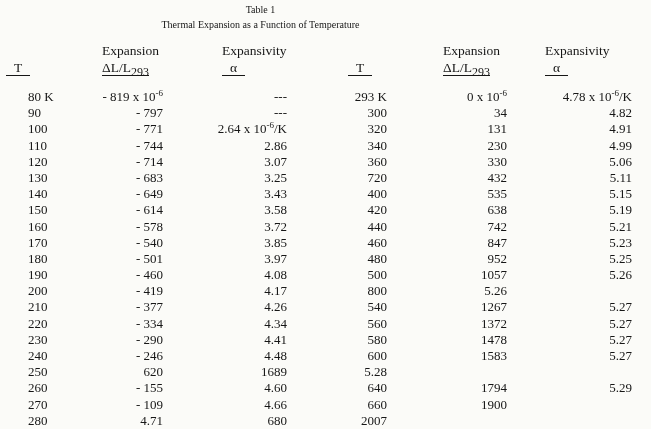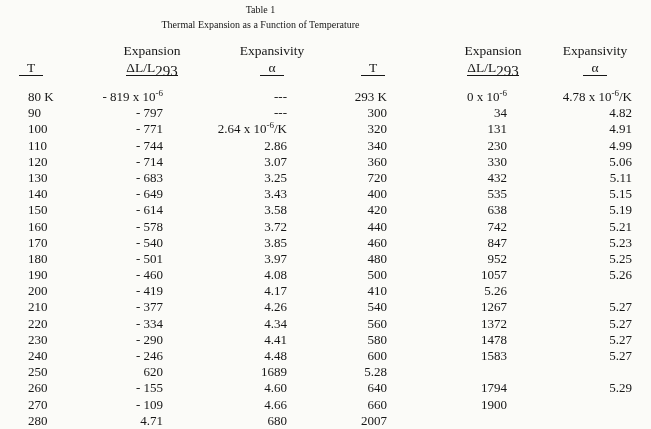--- a/index.html
+++ b/index.html
@@ -13,29 +13,29 @@
   }
   .title-block{
     position:absolute;top:2px;left:0;width:521px;
     text-align:center;line-height:15px;font-size:10px;
   }
   .title-block .t1{display:block;}
   .title-block .t2{display:block;}
   .hdr{
     position:absolute;
     font-size:13.5px;line-height:15px;
-    text-align:center;
+    text-align:left;
   }
   .hdr .ul{
     display:inline-block;
     border-bottom:1.2px solid #161616;
     line-height:14px;
   }
   .hdr .pad{padding:0 8px;}
-  sub{font-size:15px;line-height:0;}
+  sub{font-size:12px;line-height:0;}
   sup{font-size:9px;line-height:0;}
   .h-exp-l {top:43px;left:102px;width:100px;}
   .h-expv-l{top:43px;left:222px;width:100px;}
   .h-exp-r {top:43px;left:443px;width:100px;}
   .h-expv-r{top:43px;left:545px;width:100px;}
   .h-t-l {top:60px;left:6px;  width:50px;}
   .h-dl-l{top:60px;left:102px;width:100px;}
   .h-a-l {top:60px;left:222px;width:100px;}
   .h-t-r {top:60px;left:348px;width:50px;}
   .h-dl-r{top:60px;left:443px;width:100px;}
@@ -182,21 +182,21 @@
         <div class="cell c1">- 460</div>
         <div class="cell c2">4.08</div>
         <div class="cell c3">500</div>
         <div class="cell c4">1057</div>
         <div class="cell c5">5.26</div>
       </div>
       <div class="row">
         <div class="cell c0">200</div>
         <div class="cell c1">- 419</div>
         <div class="cell c2">4.17</div>
-        <div class="cell c3">410</div>
+        <div class="cell c3">800</div>
         <div class="cell c5">5.26</div>
       </div>
       <div class="row">
         <div class="cell c0">210</div>
         <div class="cell c1">- 377</div>
         <div class="cell c2">4.26</div>
         <div class="cell c3">540</div>
         <div class="cell c4">1267</div>
         <div class="cell c5">5.27</div>
       </div>

